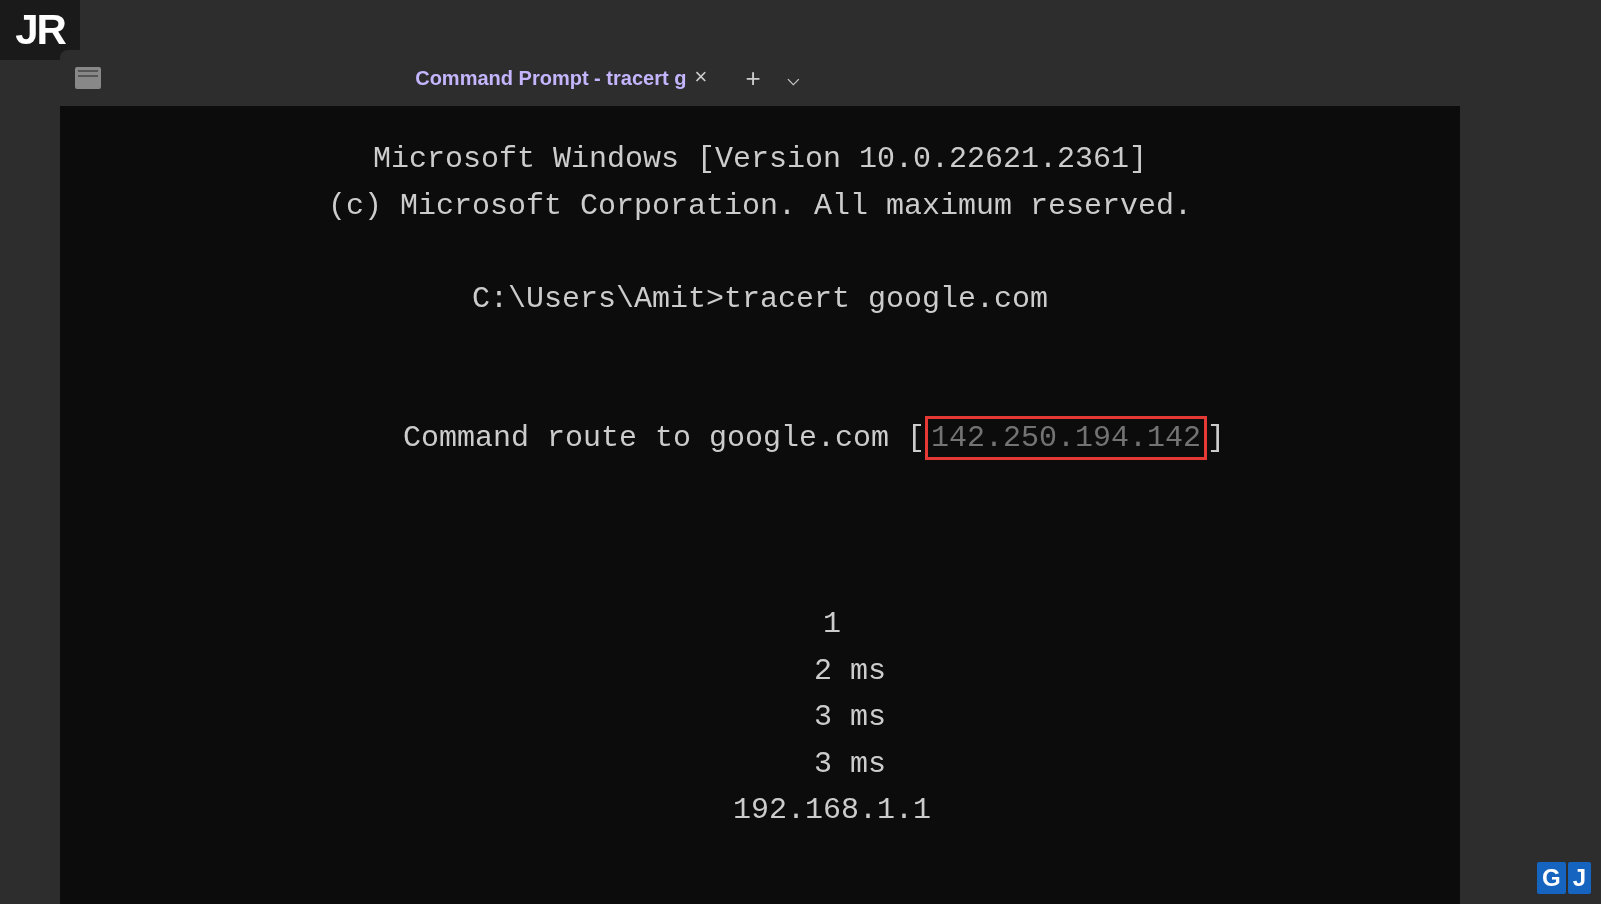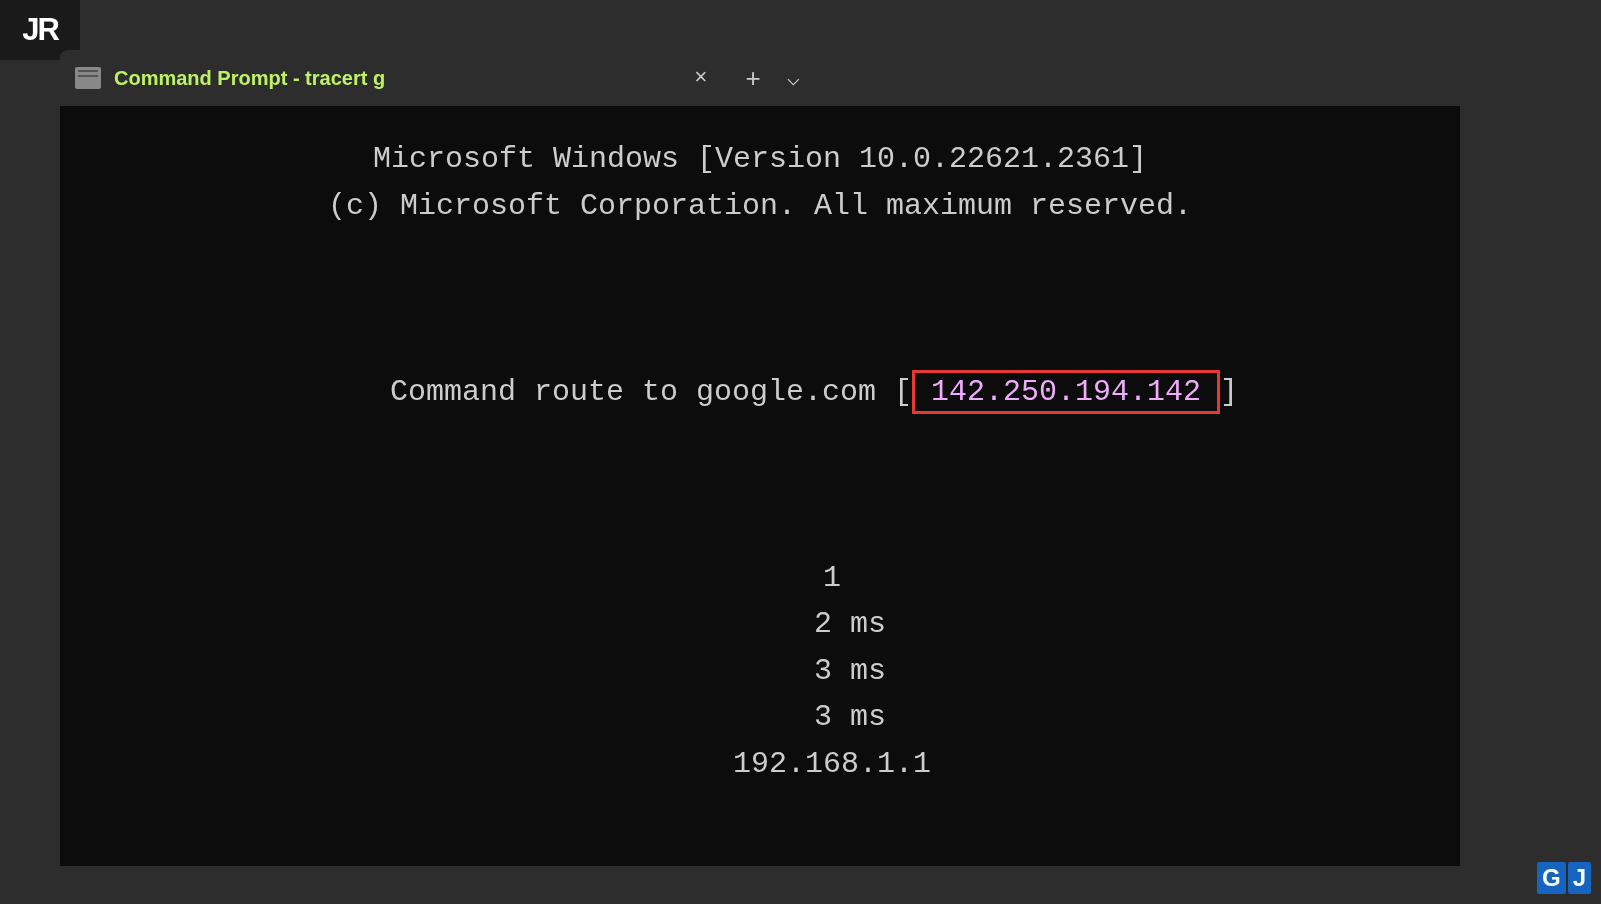--- a/index.html
+++ b/index.html
@@ -27,21 +27,21 @@
       width: 80px;
       height: 60px;
       background: #1a1a1a;
       display: flex;
       align-items: center;
       justify-content: center;
     }
 
     .logo-text {
       color: #ffffff;
-      font-size: 31px;
+      font-size: 42px;
       font-weight: 900;
       font-family: Arial Black, sans-serif;
       letter-spacing: -2px;
     }
 
     
     .terminal-titlebar {
       width: 760px;
       height: 56px;
       background: #2d2d2d;
@@ -83,25 +83,26 @@
       content: '';
       position: absolute;
       top: 8px;
       left: 3px;
       right: 3px;
       height: 2px;
       background: #555;
     }
 
     .tab-title {
-      color: #bef264;
+      color: #c4b5fd;
       font-size: 20px;
       font-weight: bold;
       font-family: 'Segoe UI', sans-serif;
       flex: 1;
+      text-align: right;
     }
 
     .tab-close {
       color: #cccccc;
       font-size: 22px;
       cursor: pointer;
       padding: 4px 8px;
       border-radius: 4px;
     }
 
@@ -146,22 +147,22 @@
     }
 
     .line {
       white-space: pre;
       text-align: center;
     }
 
     .highlight-box {
       display: inline;
       border: 3px solid #e53935;
-      padding: 2px 16px;
-      color: #f0abfc;
+      padding: 2px 3px;
+      color: #737373;
     }
 
     .empty-line {
       height: 1.55em;
     }
 
     
     .watermark {
       position: absolute;
       bottom: 10px;
@@ -216,20 +217,21 @@
         <span class="btn-new-tab">+</span>
         <span class="btn-dropdown">⌵</span>
       </div>
     </div>
   </div>
 
   <div class="terminal-content">
     <div class="line">Microsoft Windows [Version 10.0.22621.2361]</div>
     <div class="line">(c) Microsoft Corporation. All maximum reserved.</div>
     <div class="empty-line"></div>
+    <div class="line">C:\Users\Amit&gt;tracert google.com</div>
     <div class="empty-line"></div>
     <div class="line">
       <span>Command route to google.com [</span><span class="highlight-box">142.250.194.142</span><span>]</span>
     </div>
     <div class="empty-line"></div>
 
     <div class="line">
       <span>  1</span>
       <span>    2 ms</span>
       <span>    3 ms</span>

